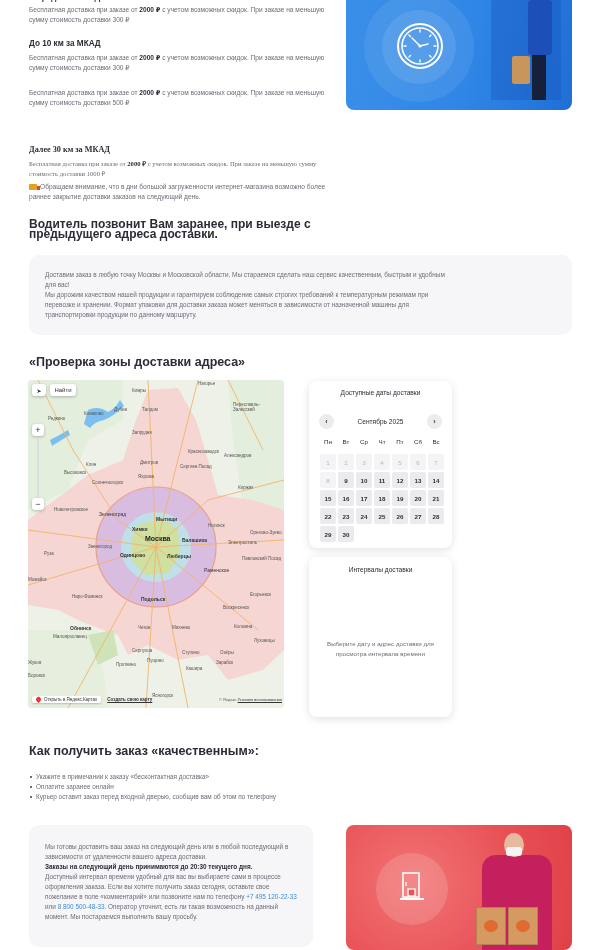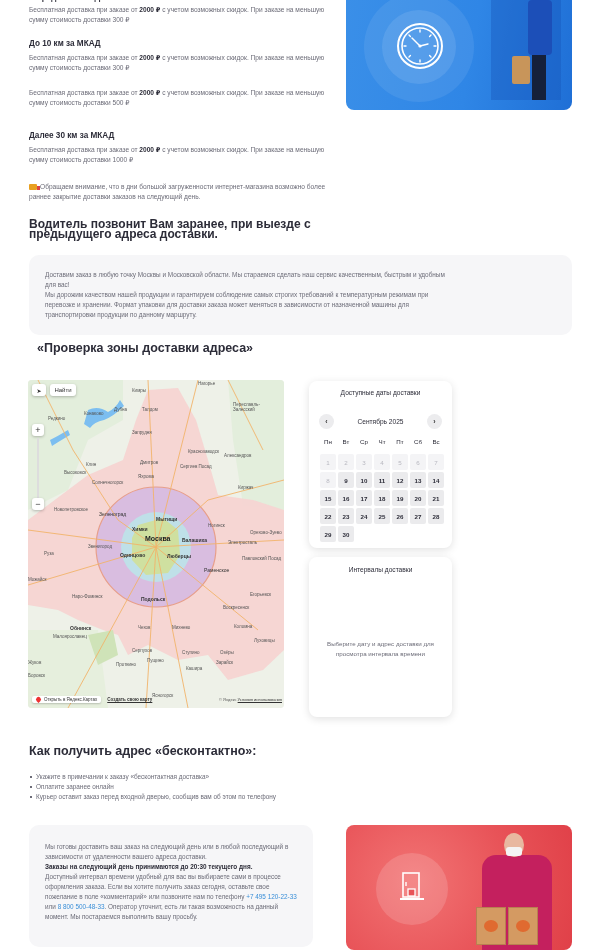--- a/index.html
+++ b/index.html
@@ -109,21 +109,21 @@
     <span>Бесплатная доставка при заказе от </span><b>2000 ₽</b><span> с учетом возможных скидок. При заказе на меньшую сумму стоимость доставки 300 ₽</span>
   </div>
 </div>
 
 <div class="abs zone-block" style="top:85px;">
   <div class="zone-desc">
     <span>Бесплатная доставка при заказе от </span><b>2000 ₽</b><span> с учетом возможных скидок. При заказе на меньшую сумму стоимость доставки 500 ₽</span>
   </div>
 </div>
 
-<div class="abs zone-block" style="top:130px;">
+<div class="abs zone-block" style="top:144px;font-family:Liberation Serif, serif;">
   <div class="zone-title">Далее 30 км за МКАД</div>
   <div class="zone-desc">
     <span>Бесплатная доставка при заказе от </span><b>2000 ₽</b><span> с учетом возможных скидок. При заказе на меньшую сумму стоимость доставки 1000 ₽</span>
   </div>
 </div>
 
 <div class="abs notice">
   <span class="truck"></span><span>Обращаем внимание, что в дни большой загруженности интернет-магазина возможно более раннее закрытие доставки заказов на следующий день.</span>
 </div>
 
@@ -155,21 +155,21 @@
       <div class="legs"></div>
       <div class="bag"></div>
   </div>
 </div>
 
 <div class="abs info-box">
   <p>Доставим заказ в любую точку Москвы и Московской области. Мы стараемся сделать наш сервис качественным, быстрым и удобным для вас!</p>
   <p>Мы дорожим качеством нашей продукции и гарантируем соблюдение самых строгих требований к температурным режимам при перевозке и хранении. Формат упаковки для доставки заказа может меняться в зависимости от назначенной машины для транспортировки продукции по данному маршруту.</p>
 </div>
 
-<div class="abs section-title" style="left:29px;top:341px;margin-left:8px;">«Проверка зоны доставки адреса»</div>
+<div class="abs section-title" style="left:29px;top:355px;">«Проверка зоны доставки адреса»</div>
 
 <div class="abs map">
   <svg width="256" height="328" viewBox="0 0 256 328">
     <rect width="256" height="328" fill="#eef1e8"></rect>
 
     <path d="M0 0 L95 0 L95 40 L60 60 L40 110 L0 130 Z" fill="#e3eedc"></path>
     <path d="M200 0 L256 0 L256 130 L215 125 L205 60 Z" fill="#e3eedc"></path>
     <path d="M0 250 L70 250 L80 328 L0 328 Z" fill="#e6efdd"></path>
 
     <path d="M120 10 L150 8 L168 40 L180 80 L190 115 L225 120 L256 130 L256 270 L235 290 L200 300 L180 275 L150 280 L120 265 L100 275 L90 255 L75 250 L50 240 L30 230 L0 225 L0 140 L40 110 L60 95 L95 80 L108 40 Z" fill="#f6d4d2" opacity="0.95"></path>
@@ -328,21 +328,21 @@
       <div class="day active">29</div>
       <div class="day active">30</div>
     </div>
 </div>
 
 <div class="abs card intervals">
   <div class="t">Интервалы доставки</div>
   <div class="msg">Выберите дату и адрес доставки для просмотра интервала времени</div>
 </div>
 
-<div class="abs contactless-title">Как получить адрес «бесконтактно»:</div>
+<div class="abs contactless-title">Как получить заказ «качественным»:</div>
 <ul class="abs bullets">
   <li>Укажите в примечании к заказу «бесконтактная доставка»</li>
   <li>Оплатите заранее онлайн</li>
   <li>Курьер оставит заказ перед входной дверью, сообщив вам об этом по телефону</li>
 </ul>
 
 <div class="abs info-box2">
   <p>
     <span>Мы готовы доставить ваш заказ на следующий день или в любой последующий в зависимости от удаленности вашего адреса доставки.</span><br>
     <b>Заказы на следующий день принимаются до 20:30 текущего дня.</b><br>

